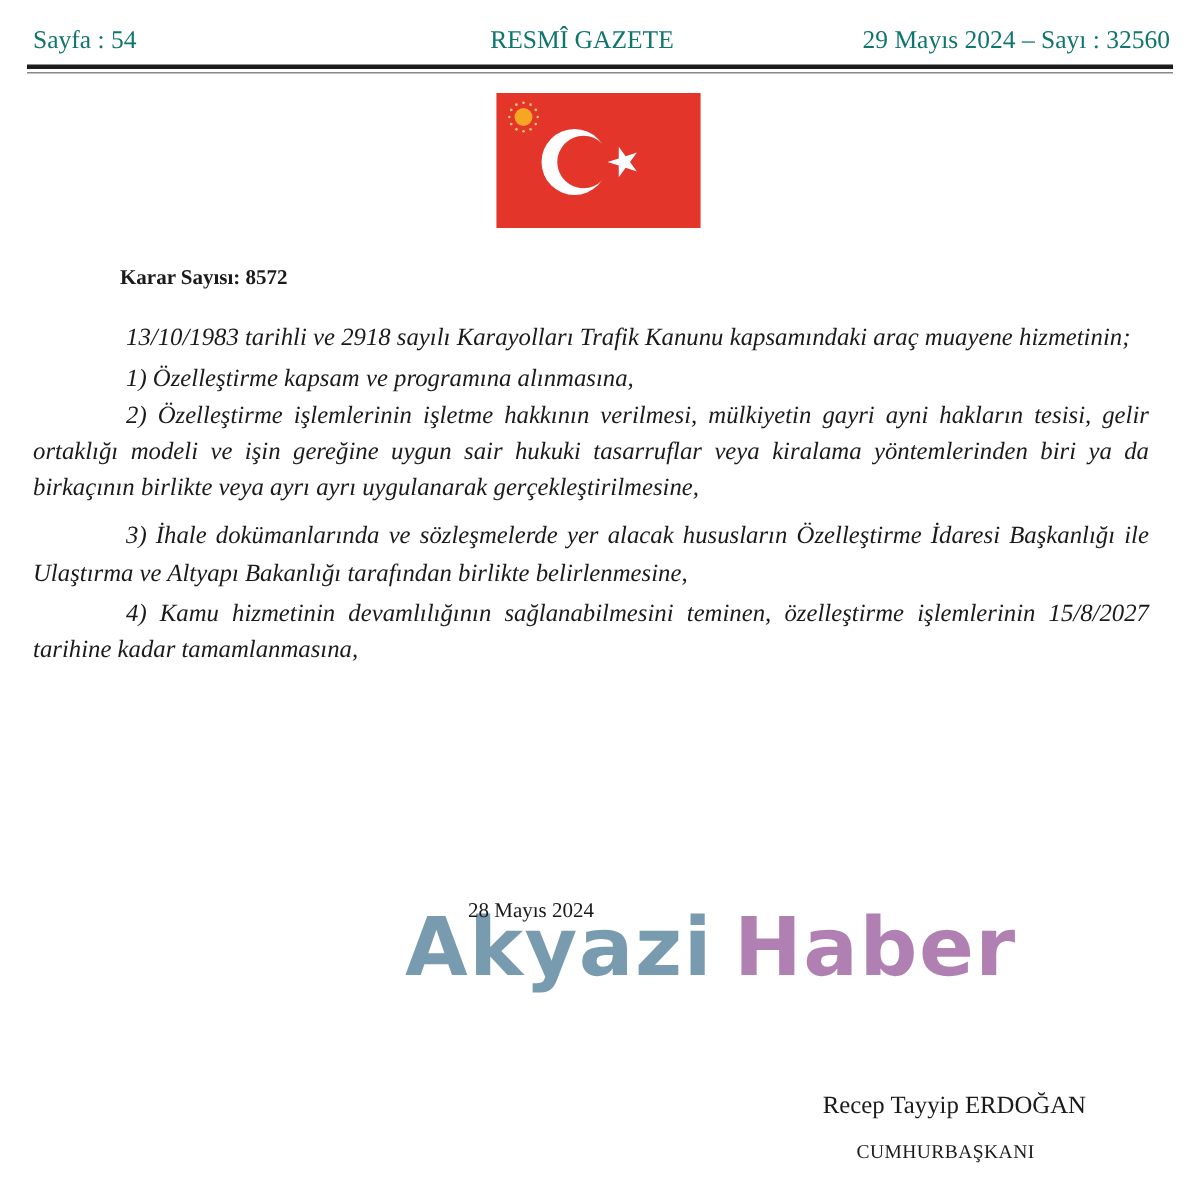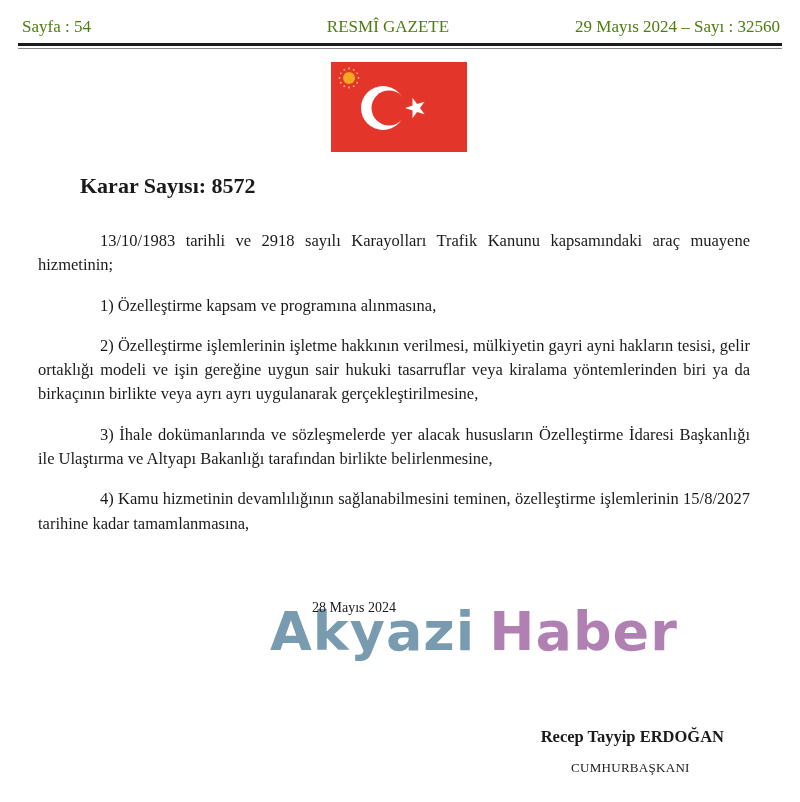--- a/index.html
+++ b/index.html
@@ -1,40 +1,40 @@
 <!DOCTYPE html>
 <html><head>
 <meta charset="utf-8">
 <style>
   html, body { margin:0; padding:0; background:#ffffff; }
   body { width:800px; height:802px; position:relative; overflow:hidden;
          font-family:"Liberation Serif","DejaVu Serif",serif; color:#1a1a1a; }
-  .hdr { position:absolute; top:16px; font-size:17px; line-height:22px; color:#4d7c0f; white-space:nowrap; }
+  .hdr { position:absolute; top:16px; font-size:17px; line-height:22px; color:#0f766e; white-space:nowrap; }
   .hdr-left { left:22px; }
   .hdr-center { left:0; width:796px; text-align:center; }
   .hdr-center span { display:inline-block; margin-left:-20px; }
   .hdr-right { right:20px; }
   .rule-thick { position:absolute; left:18px; right:18px; top:43px; height:3px; background:#1c1c1c; }
   .rule-thin { position:absolute; left:18px; right:18px; top:48px; height:1px; background:#888; }
 
   .flag { position:absolute; left:331px; top:62px; width:136px; height:90px; background:#e3352a; overflow:hidden; }
   .flag svg { position:absolute; left:0; top:0; }
 
-  .decision { position:absolute; left:80px; top:176px; font-weight:bold; font-size:22px; line-height:20px;text-align:center; }
+  .decision { position:absolute; left:80px; top:176px; font-weight:bold; font-size:14px; line-height:20px;text-align:center; }
 
   .body { position:absolute; left:22px; width:744px; top:213px; font-size:16.5px; line-height:24.3px; }
-  .para { text-align:justify; text-indent:62px; margin:16px; }
+  .para { text-align:justify; text-indent:62px; margin:0;font-style:italic; }
 
   .date { position:absolute; left:312px; top:600px; font-size:14px; }
   .watermark { position:absolute; left:270px; top:600px; font-family:"DejaVu Sans","Liberation Sans",sans-serif;
                font-weight:bold; font-size:54px; letter-spacing:1px; white-space:nowrap; opacity:0.55; pointer-events:none; }
   .wm-1 { color:#0c4a6e; }
   .wm-2 { color:#701a75; margin-left:14px; }
 
-  .signer { position:absolute; right:76px; top:727px; font-weight:bold; font-size:16.5px;margin-left:33px; }
+  .signer { position:absolute; right:76px; top:727px; font-weight:normal; font-size:16.5px;margin-left:33px; }
   .signer-title { position:absolute; left:523px; top:760px; font-size:13px; letter-spacing:0.3px;margin-left:48px; }
 </style>
 </head>
 <body>
 
 <div>
   <div class="hdr hdr-left">Sayfa : 54</div>
   <div class="hdr hdr-center"><span>RESMÎ GAZETE</span></div>
   <div class="hdr hdr-right">29 Mayıs 2024 – Sayı : 32560</div>
   <div class="rule-thick"></div>

